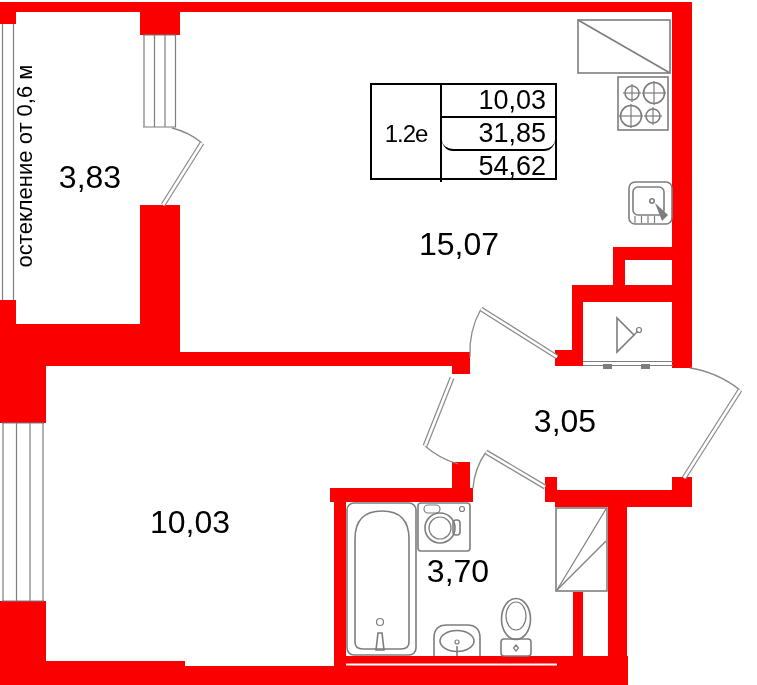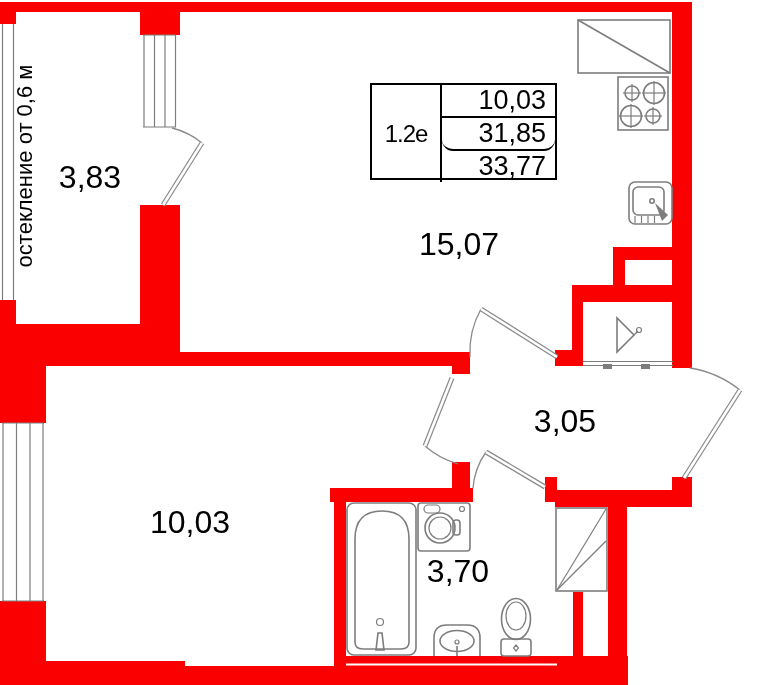--- a/index.html
+++ b/index.html
@@ -207,15 +207,15 @@
     <text class="room-label" x="190" y="533">10,03</text>
     <text class="room-label" x="565" y="432">3,05</text>
     <text class="room-label" x="458" y="582">3,70</text>
     <text class="glazing-label" x="32" y="166" transform="rotate(-90 32 166)">остекление от 0,6 м</text>
   </svg>
 
   <div id="area-table">
     <div class="unit-cell">1.2е</div>
     <div class="val-cell val-1">10,03</div>
     <div class="val-cell val-2">31,85</div>
-    <div class="val-cell val-3">33,77</div>
+    <div class="val-cell val-3">54,62</div>
   </div>
 </div>
 
 </body></html>

